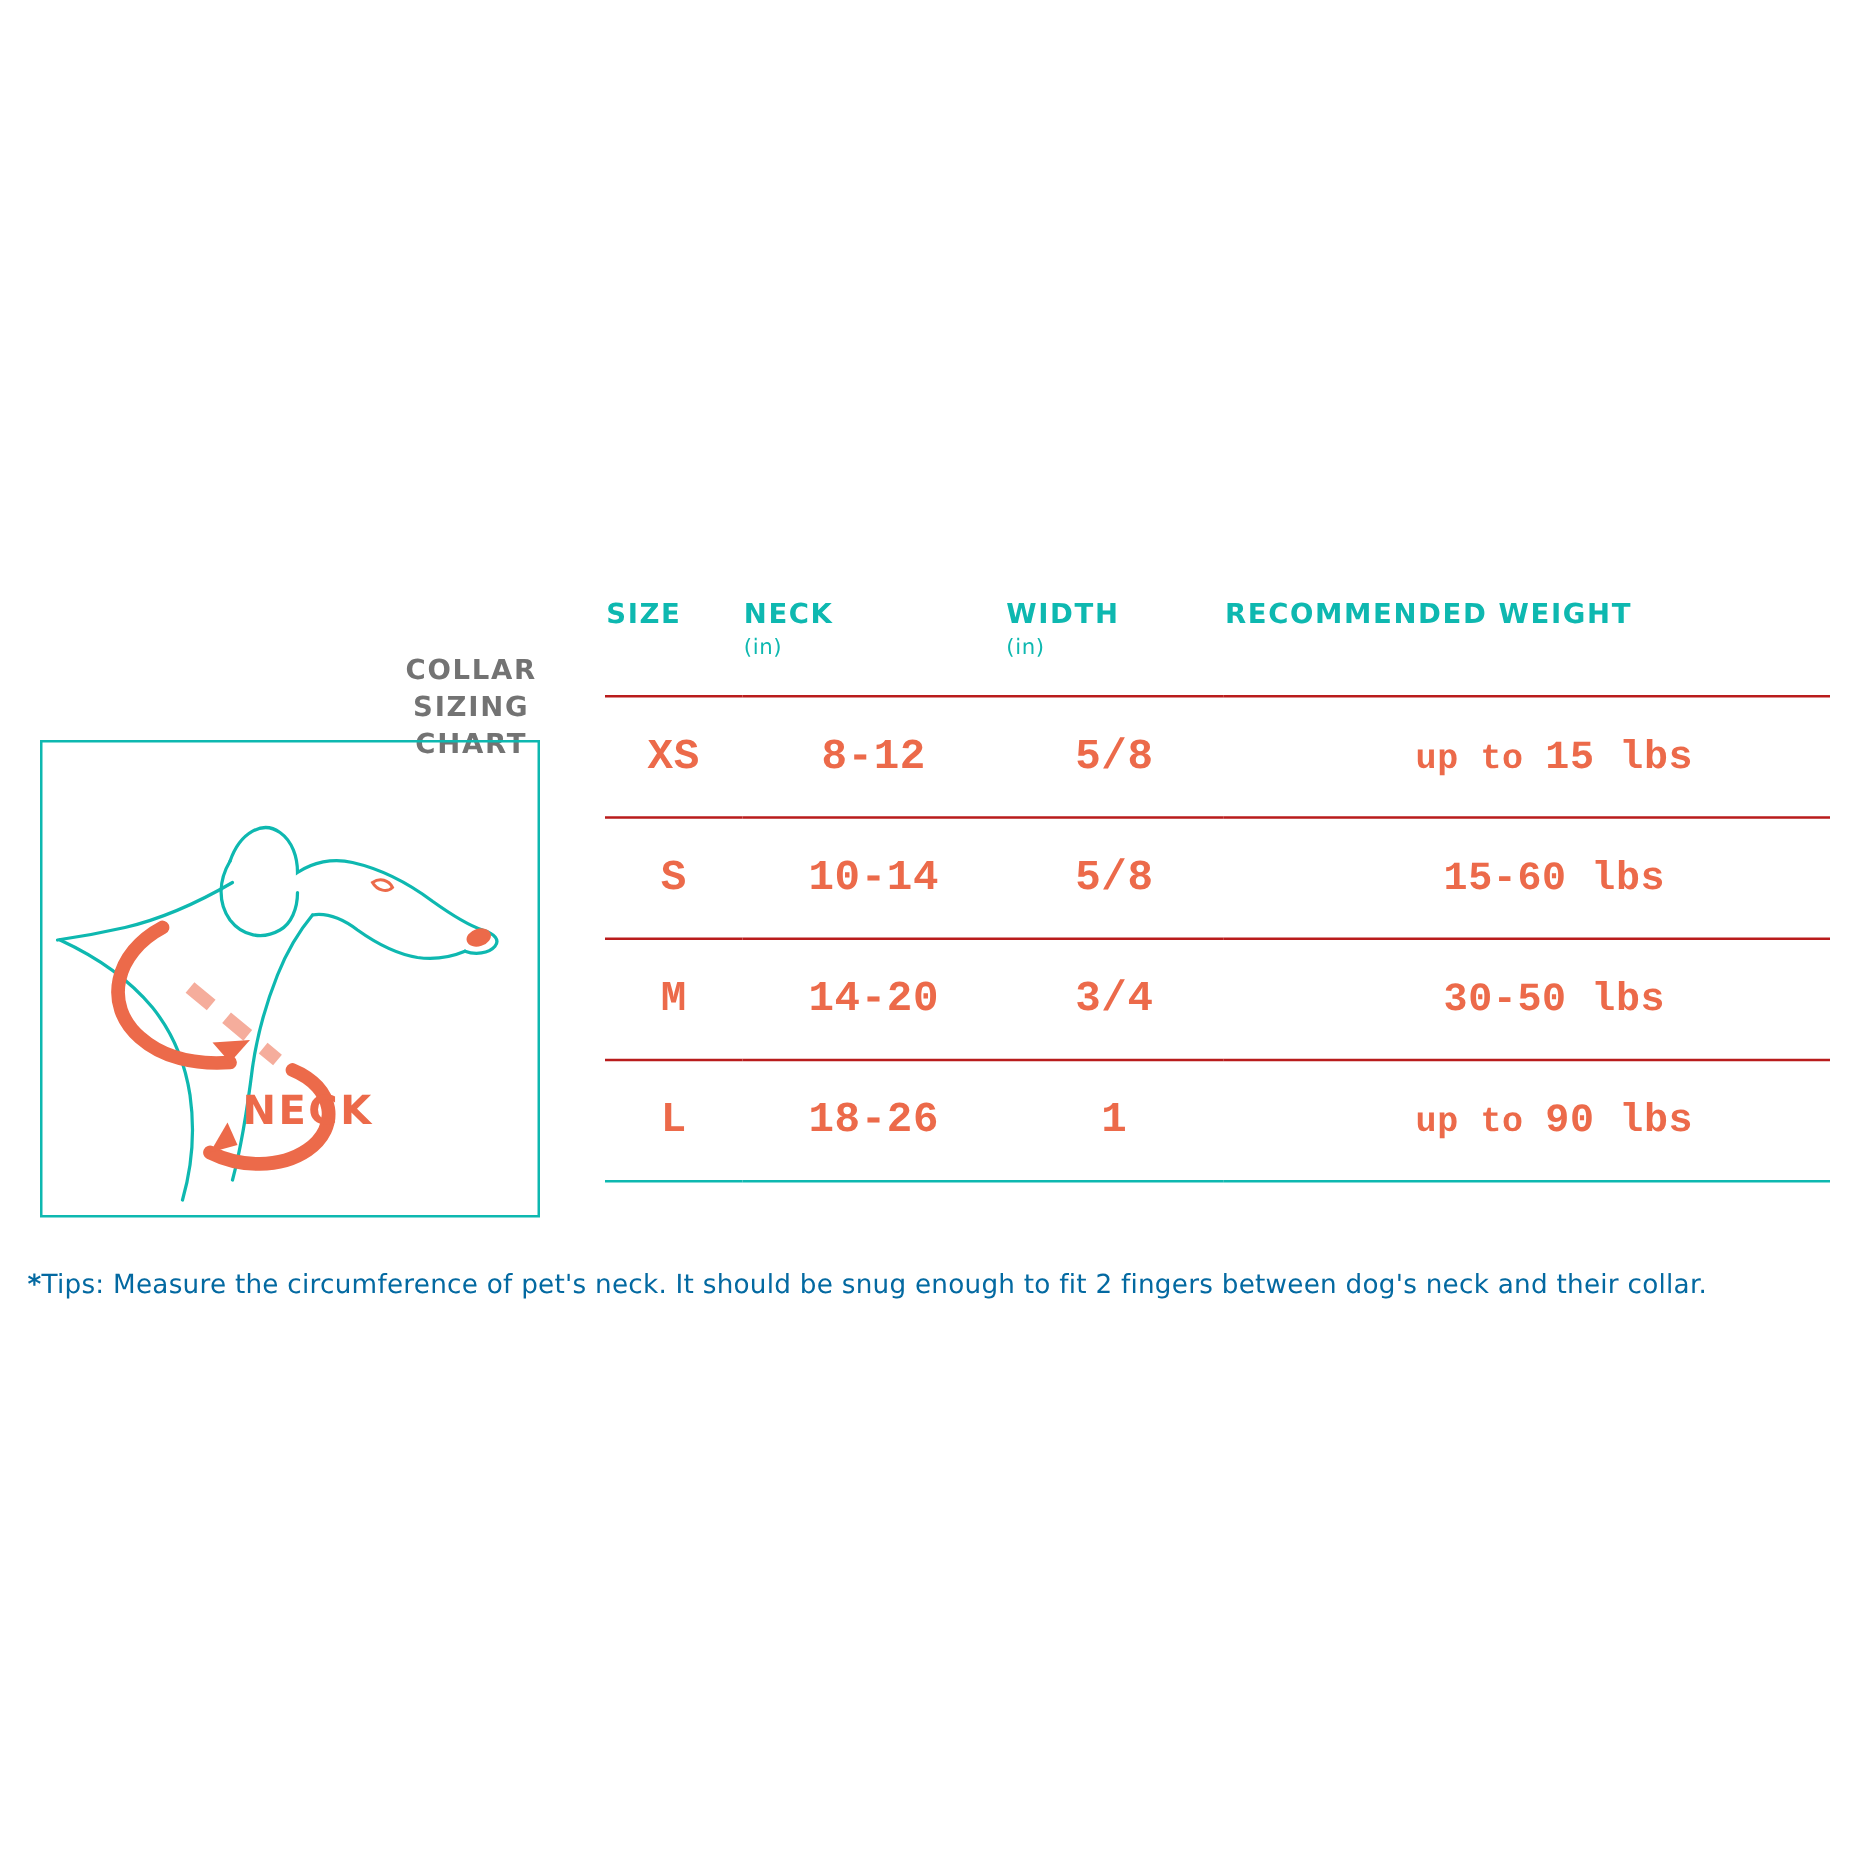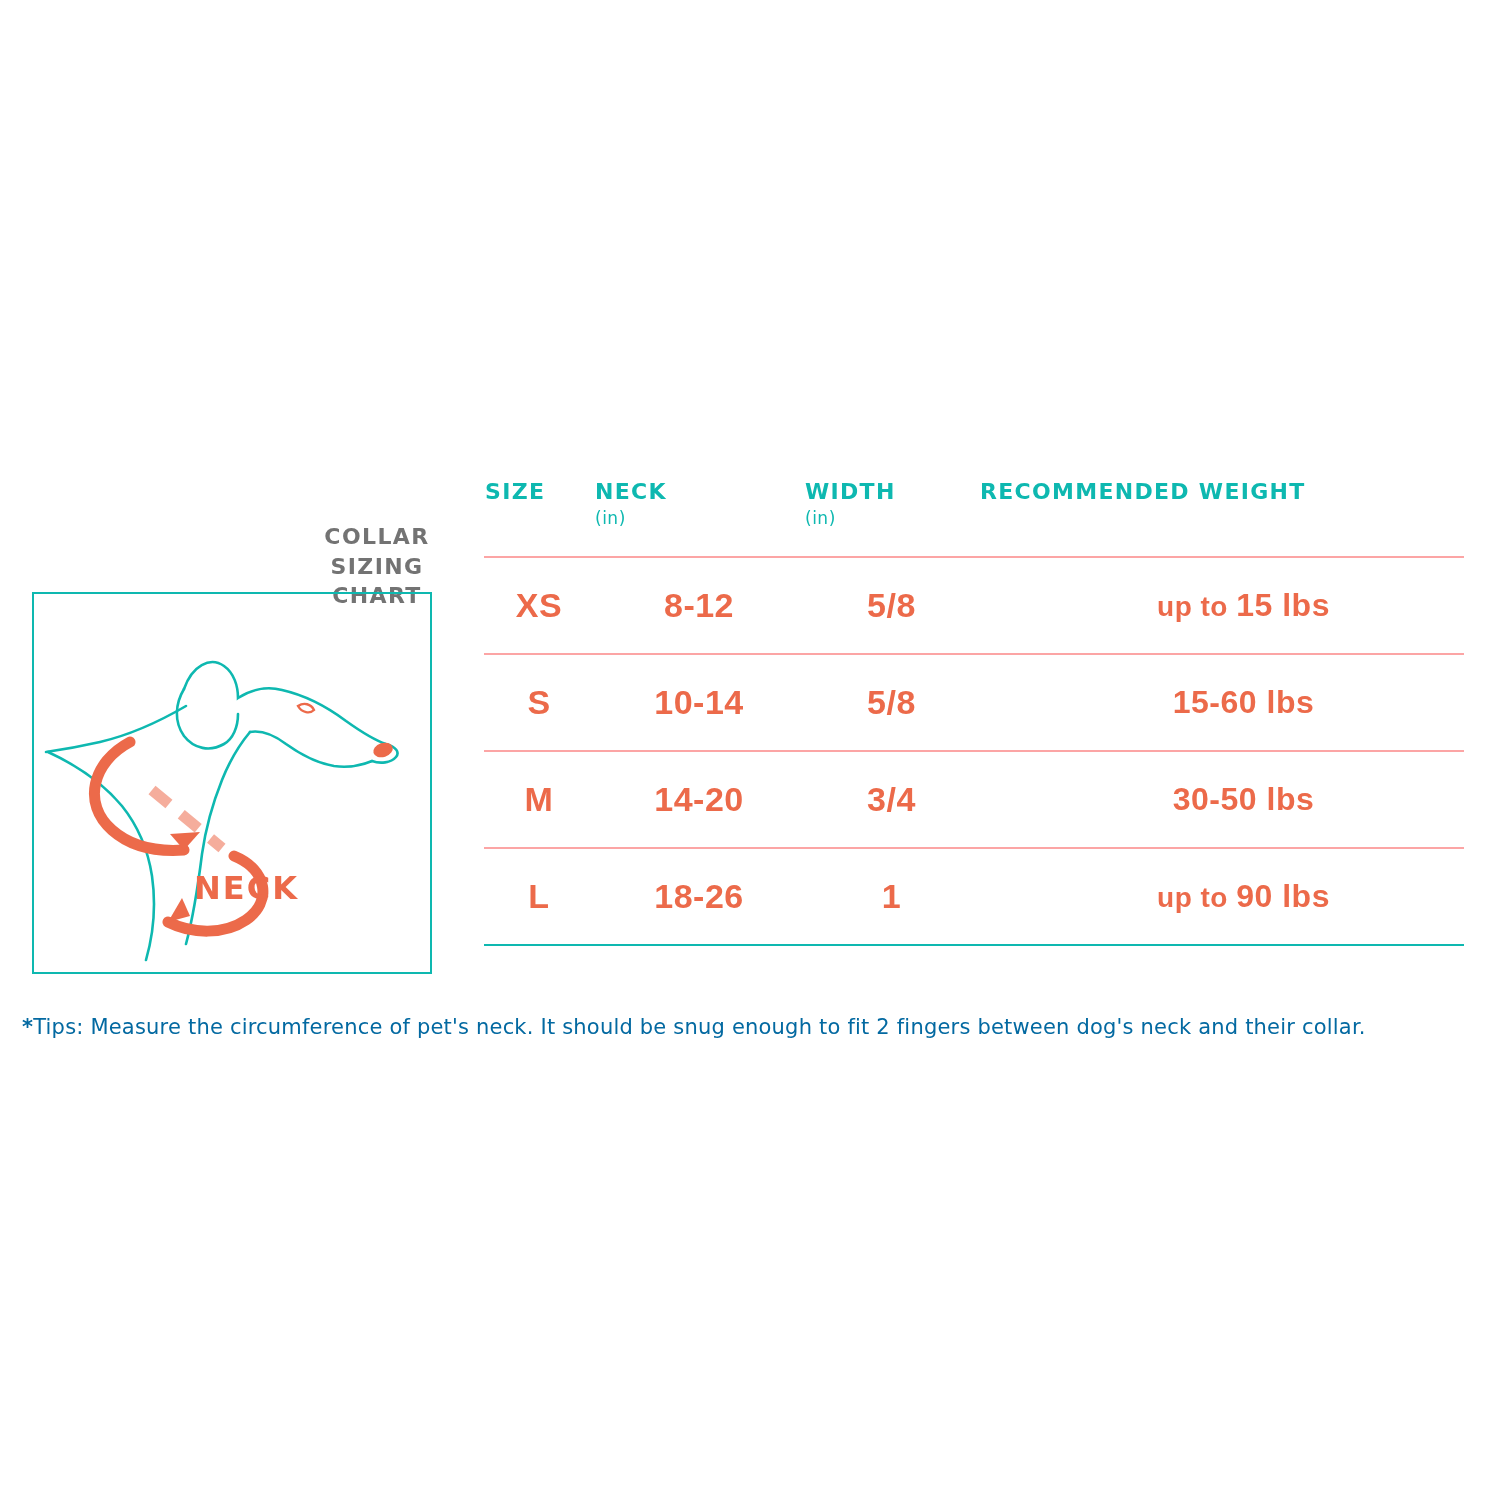--- a/index.html
+++ b/index.html
@@ -116,26 +116,26 @@
   }
   table.size-table th .unit {
     display: block;
     font-size: 17px;
     font-weight: normal;
     letter-spacing: 0.5px;
     margin-top: 4px;
   }
   table.size-table td {
     color: #ec6a4a;
-    font-family: Liberation Sans, sans-serif;
+    font-family: Liberation Mono, monospace;
     font-size: 34px;
     font-weight: bold;
     text-align: center;
     height: 93px;
-    border-top: 2px solid #fca5a5;
+    border-top: 2px solid #b91c1c;
     letter-spacing: 0.5px;
   }
   table.size-table tbody tr:last-child td {
     border-bottom: 2px solid #0eb8b0;
   }
   table.size-table td.weight { font-size: 32px; }
   table.size-table td.weight .pre {
     font-size: 28px;
     font-weight: bold;
     margin-left: 44px;

